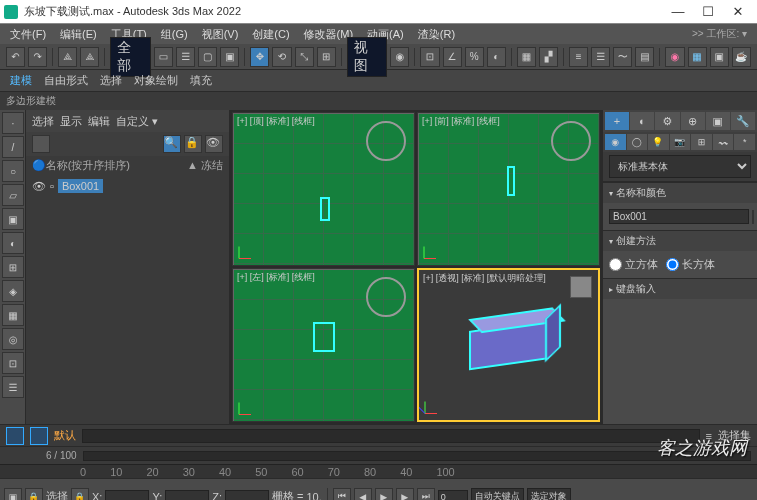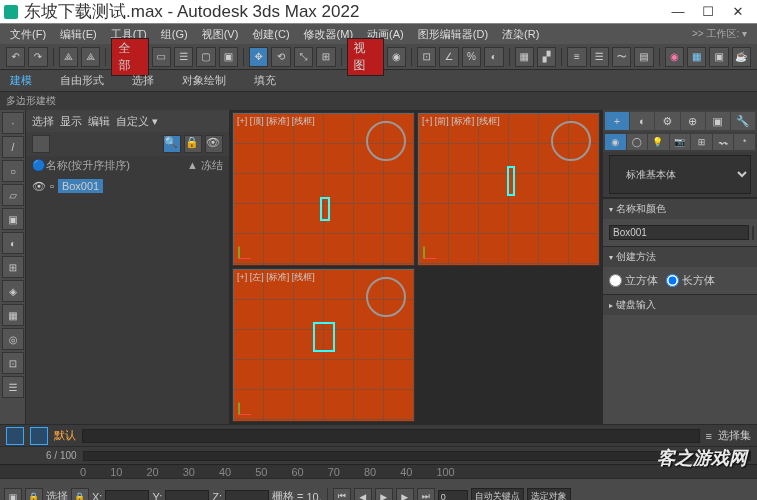--- a/index.html
+++ b/index.html
@@ -1,47 +1,47 @@
 <!DOCTYPE html>
 <html><head>
 <meta charset="utf-8">
 <style>
 *{margin:0;padding:0;box-sizing:border-box;font-family:"Microsoft YaHei",Arial,sans-serif;font-size:11px;user-select:none}
 body{background:#393939;color:#ccc;width:757px;height:500px;overflow:hidden;position:relative}
 .titlebar{height:24px;background:#fff;color:#333;display:flex;align-items:center;padding:0 4px;border-bottom:1px solid #888}
 .titlebar .ico{width:14px;height:14px;background:#1a8;margin-right:6px;border-radius:2px}
-.titlebar .ttl{flex:1;font-size:17px}
+.titlebar .ttl{flex:1;font-size:11px}
 .titlebar .wbtn{width:30px;text-align:center;font-size:13px;color:#333}
 .menubar{height:20px;background:#545454;display:flex;align-items:center;padding:0 4px;gap:2px}
 .menubar span{padding:2px 6px;font-size:11px;color:#ddd}
 .menubar .wsp{margin-left:auto;color:#aaa;font-size:10px}
 .menubar .pth{background:#2a2a2a;padding:1px 6px;font-size:10px;color:#aaa;border:1px solid #222}
 .toolbar1{height:26px;background:#4a4a4a;display:flex;align-items:center;padding:0 6px;gap:3px;border-bottom:1px solid #2a2a2a}
 .tbtn{width:20px;height:20px;background:#555;border:1px solid #333;display:flex;align-items:center;justify-content:center;font-size:10px;color:#ccc}
 .tbtn.on{background:#3d7fb8}
-.tsel{background:#b91c1c;border:1px solid #222;padding:1px 6px;font-size:12px;color:#ccc}
+.tsel{background:#0f172a;border:1px solid #222;padding:1px 6px;font-size:14px;color:#ccc}
 .sep{width:1px;height:18px;background:#333;margin:0 2px}
-.toolbar2{height:22px;background:#454545;display:flex;align-items:center;padding:0 6px;gap:20px;border-bottom:1px solid #2a2a2a}
+.toolbar2{height:22px;background:#454545;display:flex;align-items:center;padding:0 6px;gap:4px;border-bottom:1px solid #2a2a2a}
 .toolbar2 span{font-size:11px;color:#ccc;padding:2px 4px}
 .toolbar2 .act{color:#5bf}
 .subbar{height:18px;background:#3a3a3a;padding:0 6px;font-size:10px;color:#aaa;line-height:18px}
 .main{display:flex;height:314px}
 .ltool{width:26px;background:#4a4a4a;display:flex;flex-direction:column;gap:2px;padding:2px;border-right:1px solid #2a2a2a}
 .ltool .tb{width:22px;height:22px;background:#555;border:1px solid #333;font-size:10px;display:flex;align-items:center;justify-content:center}
 .scene{width:204px;background:#3a3a3a;border-right:1px solid #2a2a2a;display:flex;flex-direction:column}
 .scene-hdr{height:22px;display:flex;align-items:center;gap:6px;padding:0 6px;font-size:10px;background:#424242}
 .scene-tb{height:24px;display:flex;align-items:center;gap:3px;padding:0 6px;background:#3e3e3e}
 .scene-tb .fb{width:18px;height:18px;background:#555;border:1px solid #333}
 .scene-cols{height:18px;display:flex;padding:0 6px;font-size:10px;color:#aaa;align-items:center}
 .scene-cols .c1{flex:1}
 .scene-tree{flex:1;padding:4px 6px;font-size:10px}
 .scene-tree .row{display:flex;align-items:center;gap:4px;padding:1px 0}
 .scene-tree .sel{background:#3d7fb8;padding:1px 4px}
 .vps{flex:1;background:#2a2a2a;display:grid;grid-template-columns:1fr 1fr;grid-template-rows:1fr 1fr;gap:2px;padding:2px}
-.vp{background:#c2410c;border:1px solid #333;position:relative;overflow:hidden}
+.vp{background:#15803d;border:1px solid #333;position:relative;overflow:hidden}
 .vp.act{border:2px solid #ffcc33}
 .vp-lbl{position:absolute;top:2px;left:4px;font-size:9px;color:#ccc;z-index:2}
 .vp-grid{position:absolute;inset:0;background:linear-gradient(#555 1px,transparent 1px),linear-gradient(90deg,#555 1px,transparent 1px);background-size:30px 30px;opacity:.5}
 .vp-center{position:absolute;inset:0;background:linear-gradient(#666 1px,transparent 1px) 0 50%/100% 100% no-repeat,linear-gradient(90deg,#666 1px,transparent 1px) 50% 0/100% 100% no-repeat}
 .vp-box{position:absolute;border:2px solid #3ff}
 .vp-gizmo{position:absolute;width:40px;height:40px;border:2px solid #999;border-radius:50%;right:8px;top:8px}
 .vp-cube{position:absolute;left:50%;top:50%;transform:translate(-50%,-50%)}
 .persp-box{width:80px;height:40px;background:#6a6ac8;border:2px solid #3ff;transform:skewY(-8deg) rotateX(10deg);position:relative}
 .persp-box::before{content:"";position:absolute;width:80px;height:12px;background:#9999e0;border:2px solid #3ff;top:-14px;left:4px;transform:skewX(40deg)}
 .persp-box::after{content:"";position:absolute;width:12px;height:40px;background:#5555a8;border:2px solid #3ff;right:-14px;top:-10px;transform:skewY(-40deg)}
@@ -50,21 +50,21 @@
 .vp-axis .x{background:#f44;transform:rotate(0deg);transform-origin:left}
 .vp-axis .y{background:#4f4;transform:rotate(-90deg);transform-origin:left}
 .vp-axis .z{background:#44f;transform:rotate(-135deg);transform-origin:left}
 .cmd{width:155px;background:#4a4a4a;border-left:1px solid #2a2a2a;display:flex;flex-direction:column;font-size:10px}
 .cmd-tabs{height:22px;display:flex;background:#424242;gap:1px;padding:2px}
 .cmd-tabs .ct{flex:1;height:18px;background:#555;display:flex;align-items:center;justify-content:center;font-size:11px}
 .cmd-tabs .ct.on{background:#3d7fb8}
 .cmd-sub{height:20px;display:flex;background:#3e3e3e;gap:1px;padding:2px}
 .cmd-sub .cs{flex:1;height:16px;background:#555;font-size:9px;display:flex;align-items:center;justify-content:center}
 .cmd-sel{padding:3px 6px;background:#3a3a3a}
-.cmd-sel select{width:100%;background:#333;border:1px solid #222;color:#ccc;font-size:10px;padding:12px}
+.cmd-sel select{width:100%;background:#333;border:1px solid #222;color:#ccc;font-size:10px;padding:4px}
 .cmd-roll{border-top:1px solid #2a2a2a}
 .cmd-roll .rh{background:#424242;padding:3px 6px;font-size:10px;display:flex;align-items:center}
 .cmd-roll .rh::before{content:"▸ ";font-size:8px;margin-right:3px}
 .cmd-roll.open .rh::before{content:"▾ "}
 .cmd-body{padding:4px 6px}
 .cmd-chk{display:flex;align-items:center;gap:4px;padding:2px 0}
 .cmd-chk input{width:10px;height:10px}
 .cmd-grid{display:grid;grid-template-columns:1fr 1fr;gap:3px;padding:2px 0}
 .cmd-grid .gb{background:#555;border:1px solid #333;padding:3px;text-align:center;font-size:10px}
 .cmd-grid .gb.on{background:#3d7fb8}
@@ -75,21 +75,21 @@
 .cmd-rad label{display:flex;align-items:center;gap:3px}
 .tline{height:22px;background:#3a3a3a;display:flex;align-items:center;padding:0 6px;gap:6px;border-top:1px solid #2a2a2a}
 .tline .tbox{width:18px;height:18px;background:#2a4a6a;border:1px solid #3af}
 .tline .tf{flex:1;height:14px;background:#2a2a2a;border:1px solid #222;position:relative}
 .tline .tlbl{font-size:10px;color:#aaa}
 .truler{height:14px;background:#333;display:flex;align-items:center;padding:0 80px;font-size:8px;color:#888;gap:24px;border-top:1px solid #222}
 .bbar{height:36px;background:#4a4a4a;display:flex;align-items:center;padding:0 4px;gap:3px;border-top:1px solid #2a2a2a;font-size:10px}
 .bbar .bb{width:18px;height:18px;background:#555;border:1px solid #333;font-size:9px;display:flex;align-items:center;justify-content:center}
 .bbar .binp{width:44px;background:#333;border:1px solid #222;color:#ccc;font-size:9px;padding:1px 2px}
 .bbar .bsel{background:#333;border:1px solid #222;color:#ccc;font-size:9px;padding:1px 3px}
-.wm{position:absolute;right:10px;bottom:30px;font-size:18px;color:#fff;font-style:italic;font-weight:bold;text-shadow:1px 1px 2px #000;opacity:.9;pointer-events:none}
+.wm{position:absolute;right:10px;bottom:40px;font-size:18px;color:#fff;font-style:italic;font-weight:normal;text-shadow:1px 1px 2px #000;opacity:.9;pointer-events:none}
 </style>
 </head>
 <body>
 
 <div class="titlebar">
   <div class="ico"></div>
   <div class="ttl">东坡下载测试.max - Autodesk 3ds Max 2022</div>
   <div class="wbtn">—</div>
   <div class="wbtn">☐</div>
   <div class="wbtn">✕</div>
@@ -97,21 +97,20 @@
 
 <div class="menubar">
   <span>文件(F)</span>
   <span>编辑(E)</span>
   <span>工具(T)</span>
   <span>组(G)</span>
   <span>视图(V)</span>
   <span>创建(C)</span>
   <span>修改器(M)</span>
   <span>动画(A)</span>
-  <span>图形编辑器(D)</span>
   <span>渣染(R)</span>
   <span class="wsp">&gt;&gt; 工作区: ▾</span>
 </div>
 
 <div class="toolbar1">
   <div class="tbtn">↶</div>
   <div class="tbtn">↷</div>
   <div class="sep"></div>
   <div class="tbtn">⟁</div>
   <div class="tbtn">⟁</div>
@@ -230,20 +229,32 @@
       <div class="vp-lbl">[+] [左] [标准] [线框]</div>
       <div class="vp-grid"></div>
       <div class="vp-center"></div>
       <div class="vp-box" style="left:44%;top:35%;width:22px;height:30px"></div>
       <div class="vp-gizmo"></div>
       <div class="vp-axis">
           <div class="ax x"></div>
           <div class="ax y"></div>
         </div>
     </div>
+    <div class="vp act" style="background:#3a3a3a">
+      <div class="vp-lbl">[+] [透视] [标准] [默认明暗处理]</div>
+      <div class="vp-cube">
+          <div class="persp-box"></div>
+        </div>
+      <div style="position:absolute;right:6px;top:6px;width:22px;height:22px;background:#888;border:1px solid #555"></div>
+      <div class="vp-axis">
+          <div class="ax x"></div>
+          <div class="ax y"></div>
+          <div class="ax z"></div>
+        </div>
+    </div>
   </div>
 
   <div class="cmd">
     <div class="cmd-tabs">
       <div class="ct on">+</div>
       <div class="ct">◐</div>
       <div class="ct">⚙</div>
       <div class="ct">⊕</div>
       <div class="ct">▣</div>
       <div class="ct">🔧</div>

